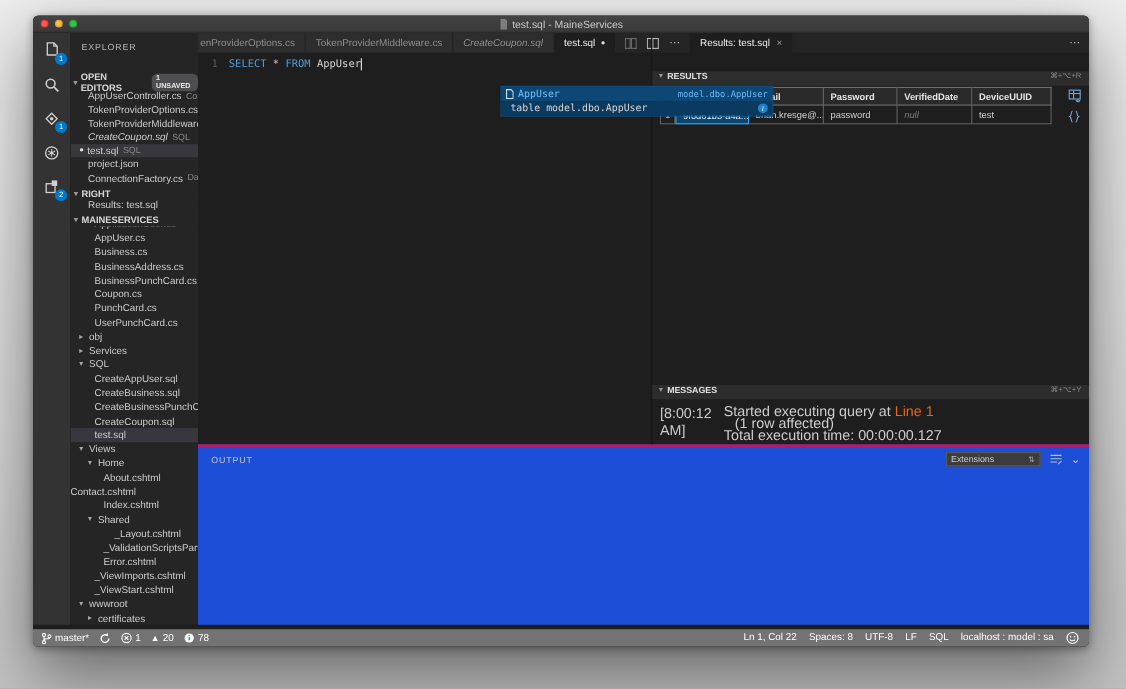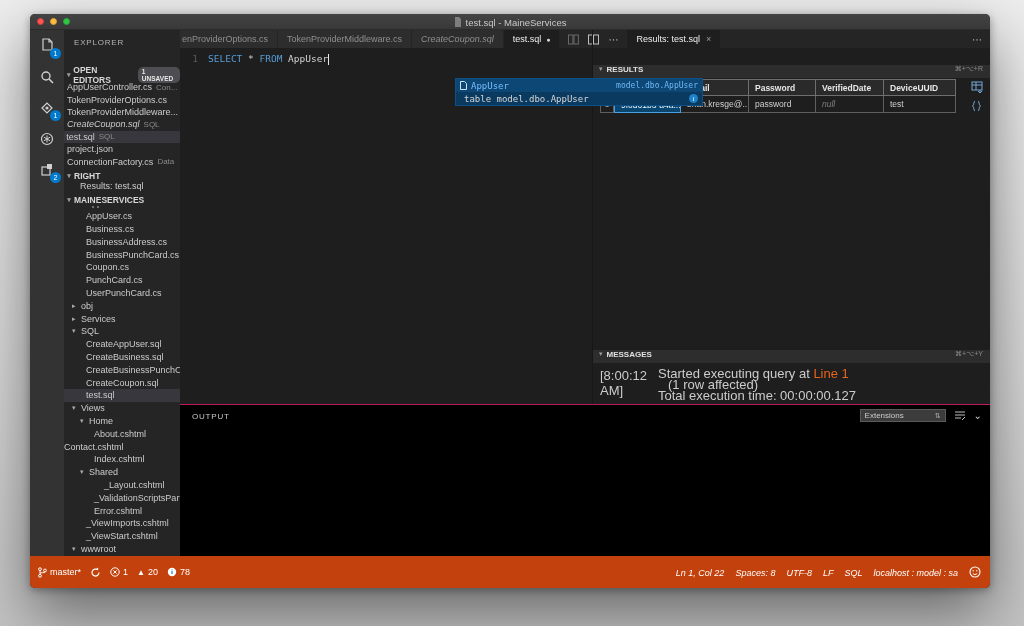--- a/index.html
+++ b/index.html
@@ -22,21 +22,21 @@
   .ab-item { position:relative; width:34px; height:31px; display:flex; align-items:center; justify-content:center; color:#d0d0d0; }
   .ab-badge { position:absolute; right:3px; bottom:2px; min-width:11px; height:11px; border-radius:6px; background:#007acc; color:#fff; font-size:7px; display:flex; align-items:center; justify-content:center; padding:0 2px; }
 
   
   .sidebar { position:absolute; left:34px; top:16px; width:116px; bottom:20px; background:#252526; color:#cccccc; overflow:hidden; }
   .sb-title { position:absolute; left:10px; top:8px; font-size:8px; letter-spacing:.8px; color:#b5b5b5; }
   .sec-head { position:absolute; left:0; width:100%; height:13px; display:flex; align-items:center; font-size:8.5px; font-weight:bold; color:#d8d8d8; background:#252526; z-index:3; }
   .sec-head .tw { width:10px; text-align:center; font-size:7px; color:#9a9a9a; }
   .badge-unsaved { margin-left:5px; background:#4d4d52; color:#e8e8e8; font-size:6.5px; font-weight:bold; border-radius:5px; padding:1px 4px; }
   .oe-list { position:absolute; left:0; top:51px; width:100%; }
-  .row { height:12.4px; display:flex; align-items:center; font-size:9px; white-space:nowrap; overflow:hidden; padding-left:3px; color:#cccccc; }
+  .row { height:12.4px; display:flex; align-items:center; font-size:9px; white-space:nowrap; overflow:hidden; padding-left:16px; color:#cccccc; }
   .row .suffix { color:#8a8a8a; margin-left:4px; font-size:8px; }
   .row.sel { background:#37373d; }
   .row .dot { color:#e0e0e0; font-size:7px; margin-right:3px; margin-left:-8px; }
   .row.italic .lbl { font-style:italic; }
   .tree { position:absolute; left:0; top:171px; width:100%; bottom:0; overflow:hidden; }
   .trow { height:12.8px; display:flex; align-items:center; font-size:9px; white-space:nowrap; overflow:hidden; color:#cccccc; }
   .trow .tw { font-size:7px; color:#a8a8a8; width:7px; margin-right:2px; }
   .trow.sel { background:#37373d; }
 
   
@@ -79,31 +79,31 @@
   .rn-head { width:14px; height:17px; border:0.5px solid #6e6e6e; background:#2a2a2b; }
   .g-icons { position:absolute; right:7px; top:33px; display:flex; flex-direction:column; gap:7px; color:#75a7d8; }
   .messages { position:absolute; left:0; top:302px; width:100%; }
   .msg-body { position:absolute; top:18px; left:8px; right:4px; font-size:13px; color:#cccccc; display:flex; }
   .msg-ts { width:58px; flex:none; }
   .msg-lines div { line-height:11px; }
   .msg-link { color:#e8631c; }
   .indent1 { padding-left:10px; }
 
   
-  .outputpanel { position:absolute; left:0; top:374px; width:100%; bottom:0; background:#000000; border-top:1px solid #be185d; }
+  .outputpanel { position:absolute; left:0; top:374px; width:100%; bottom:0; background:#1d4ed8; border-top:3px solid #be185d; }
   .op-title { position:absolute; left:12px; top:7px; font-size:8px; letter-spacing:.8px; color:#c8c8c8; }
   .op-right { position:absolute; right:8px; top:4px; display:flex; align-items:center; gap:8px; }
   .op-select { width:86px; height:13px; background:#3c3c3c; border:1px solid #5a5a5a; color:#cccccc; font-size:8px; display:flex; align-items:center; padding:0 4px; }
   .op-select .arr { margin-left:auto; font-size:7px; color:#aaaaaa; }
   .chev { color:#cfcfcf; font-size:10px; }
 
   
-  .statusbar { position:absolute; left:0; bottom:0; width:100%; height:32px; background:#c2410c; color:#ffffff; display:flex; align-items:center; font-size:9px; }
+  .statusbar { position:absolute; left:0; bottom:0; width:100%; height:16px; background:#737373; color:#ffffff; display:flex; align-items:center; font-size:9px; }
   .st-left { display:flex; align-items:center; gap:9px; padding-left:8px; }
-  .st-right { margin-left:auto; display:flex; align-items:flex-end; gap:11px; padding-right:9px;font-style:italic; }
+  .st-right { margin-left:auto; display:flex; align-items:flex-start; gap:11px; padding-right:9px; }
   .st-item { display:flex; align-items:center; gap:3px; }
   .wtri { color:#ffffff; font-size:8px; }
 </style>
 </head>
 <body>
 
 <div class="window">
 
   <div class="titlebar">
     <span class="tl red"></span>

